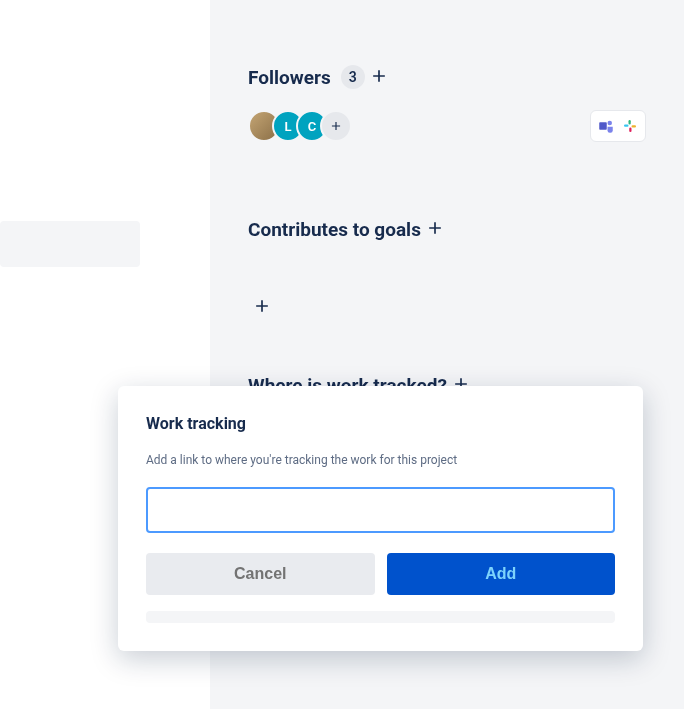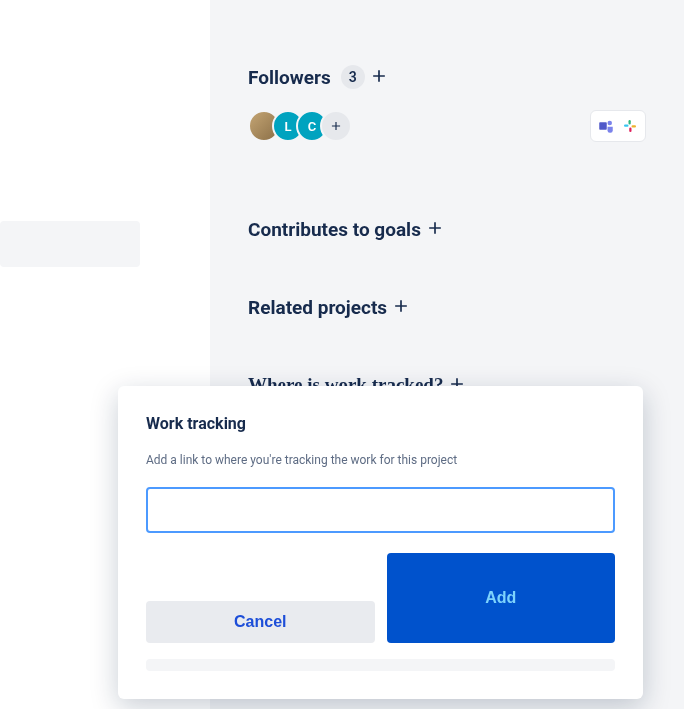--- a/index.html
+++ b/index.html
@@ -18,28 +18,28 @@
     .avatar { width: 32px; height: 32px; border-radius: 50%; display: flex; align-items: center; justify-content: center; font-size: 13px; font-weight: 600; color: #fff; border: 2px solid #f4f5f7; }
     .avatar:not(:first-child) { margin-left: -8px; }
     .avatar-1 { background: linear-gradient(135deg, #c4a574 0%, #8b6f47 100%); }
     .avatar-2 { background: #00a3bf; }
     .avatar-3 { background: #00a3bf; }
     .avatar-add { background: #e6e8ec; color: #172b4d; font-size: 18px; cursor: pointer; }
     .integration-icons { display: flex; gap: 2px; background: #fff; padding: 4px; border-radius: 6px; border: 1px solid #e6e8ec; }
     .int-icon { width: 22px; height: 22px; display: flex; align-items: center; justify-content: center; }
     .goals-section { margin-top: 70px; }
     .related-section { margin-top: 44px; }
-    .work-section { margin-top: 44px; font-family: Liberation Serif, serif; }
+    .work-section { margin-top: 44px; }
     .popup { position: absolute; left: 118px; top: 386px; width: 525px; background: #fff; border-radius: 6px; box-shadow: 0 8px 28px rgba(9,30,66,0.22); padding: 28px 28px 28px 28px; }
     .popup-title { font-size: 16px; font-weight: 700; color: #172b4d; margin-bottom: 18px; }
     .popup-desc { font-size: 12px; color: #5e6c84; line-height: 1.5; margin-bottom: 18px; }
     .popup-input { width: 100%; padding: 12px 12px; font-size: 16px; border: 2px solid #4c9aff; border-radius: 4px; outline: none; color: #172b4d; }
     .popup-actions { display: flex; gap: 12px; margin-top: 20px; }
     .btn { flex: 1; padding: 12px 0; font-size: 16px; font-weight: 600; border-radius: 4px; border: none; cursor: pointer; }
-    .btn-cancel { background: #e9ebef; color: #1d4ed8; margin-top: 48px; }
+    .btn-cancel { background: #e9ebef; color: #737373; }
     .btn-add { background: #0052cc; color: #7dd3fc; }
     .stub-below { margin-top: 16px; height: 12px; background: #f4f5f7; border-radius: 4px; }
   </style>
 </head>
 <body>
 
 <div class="left-pane">
   <div class="left-stub"></div>
 </div>
 
@@ -100,21 +100,20 @@
       <button class="plus-btn">
         <svg width="20" height="20" viewBox="0 0 24 24">
             <path fill="#172b4d" d="M11 5h2v6h6v2h-6v6h-2v-6H5v-2h6z"></path>
           </svg>
       </button>
     </div>
   </div>
 
   <div class="section related-section">
     <div class="section-header">
-      <div class="section-title">Related projects</div>
       <button class="plus-btn">
         <svg width="20" height="20" viewBox="0 0 24 24">
             <path fill="#172b4d" d="M11 5h2v6h6v2h-6v6h-2v-6H5v-2h6z"></path>
           </svg>
       </button>
     </div>
   </div>
 
   <div class="section work-section">
     <div class="section-header">

